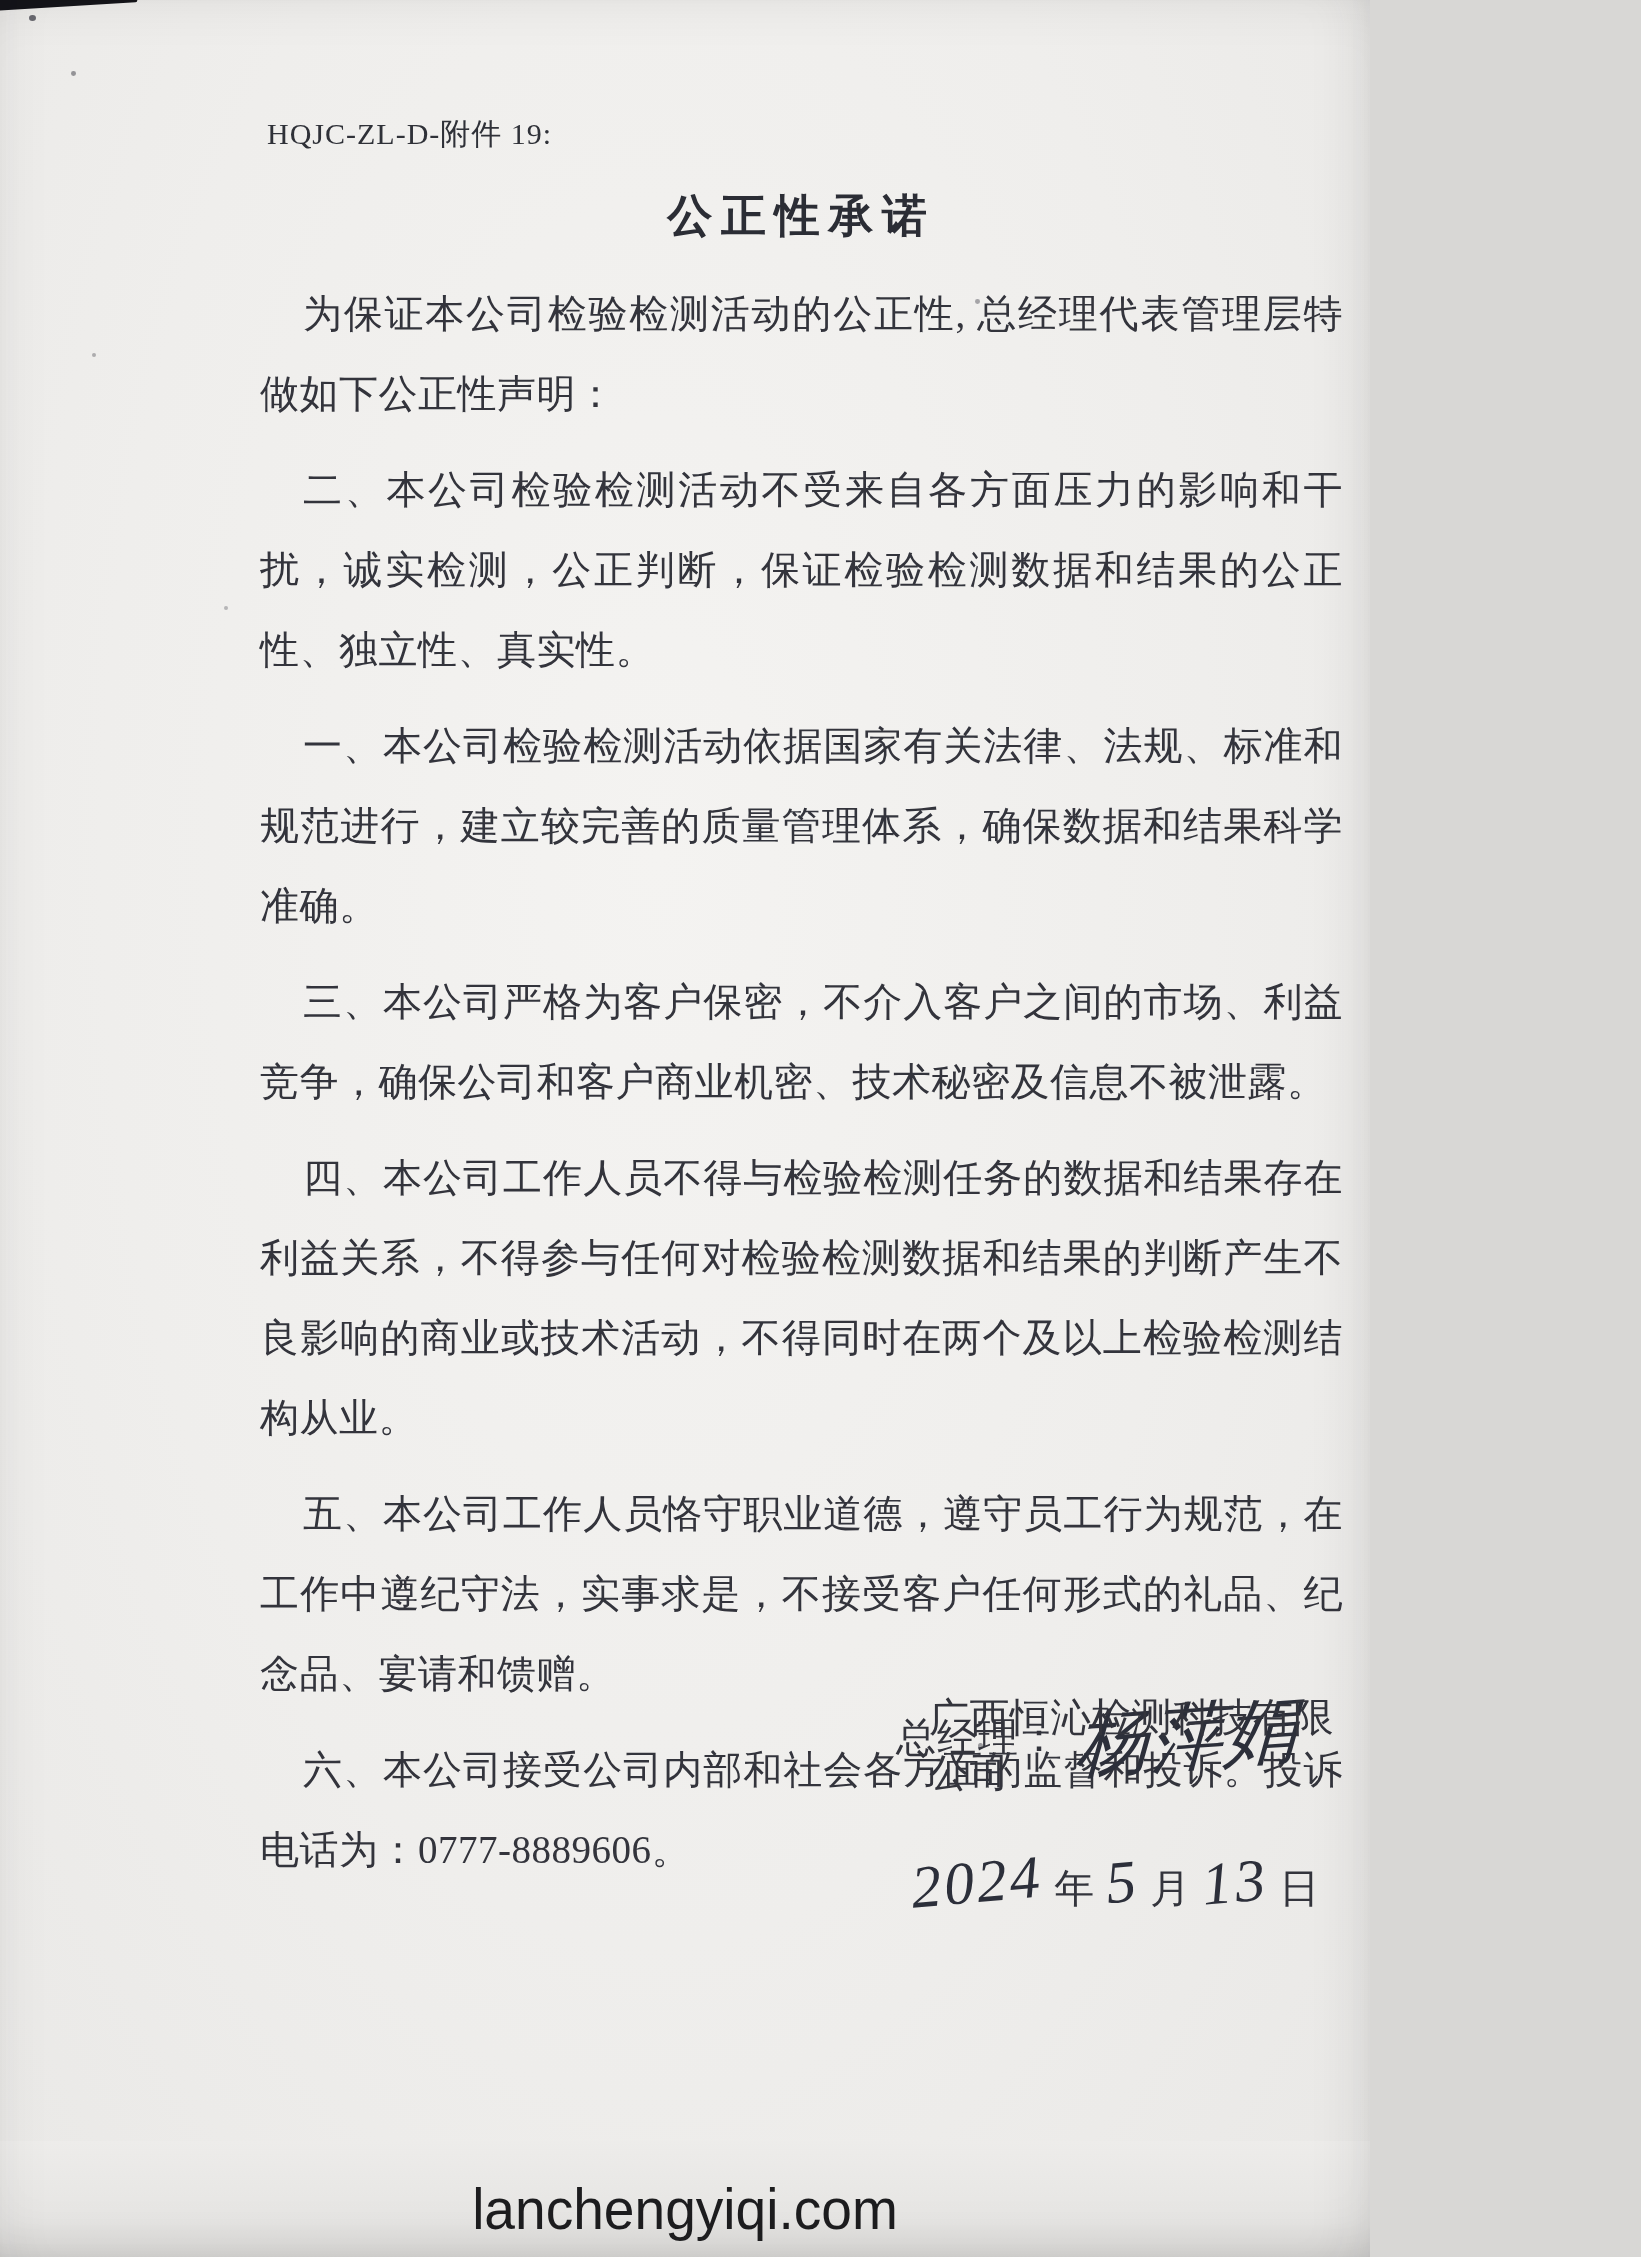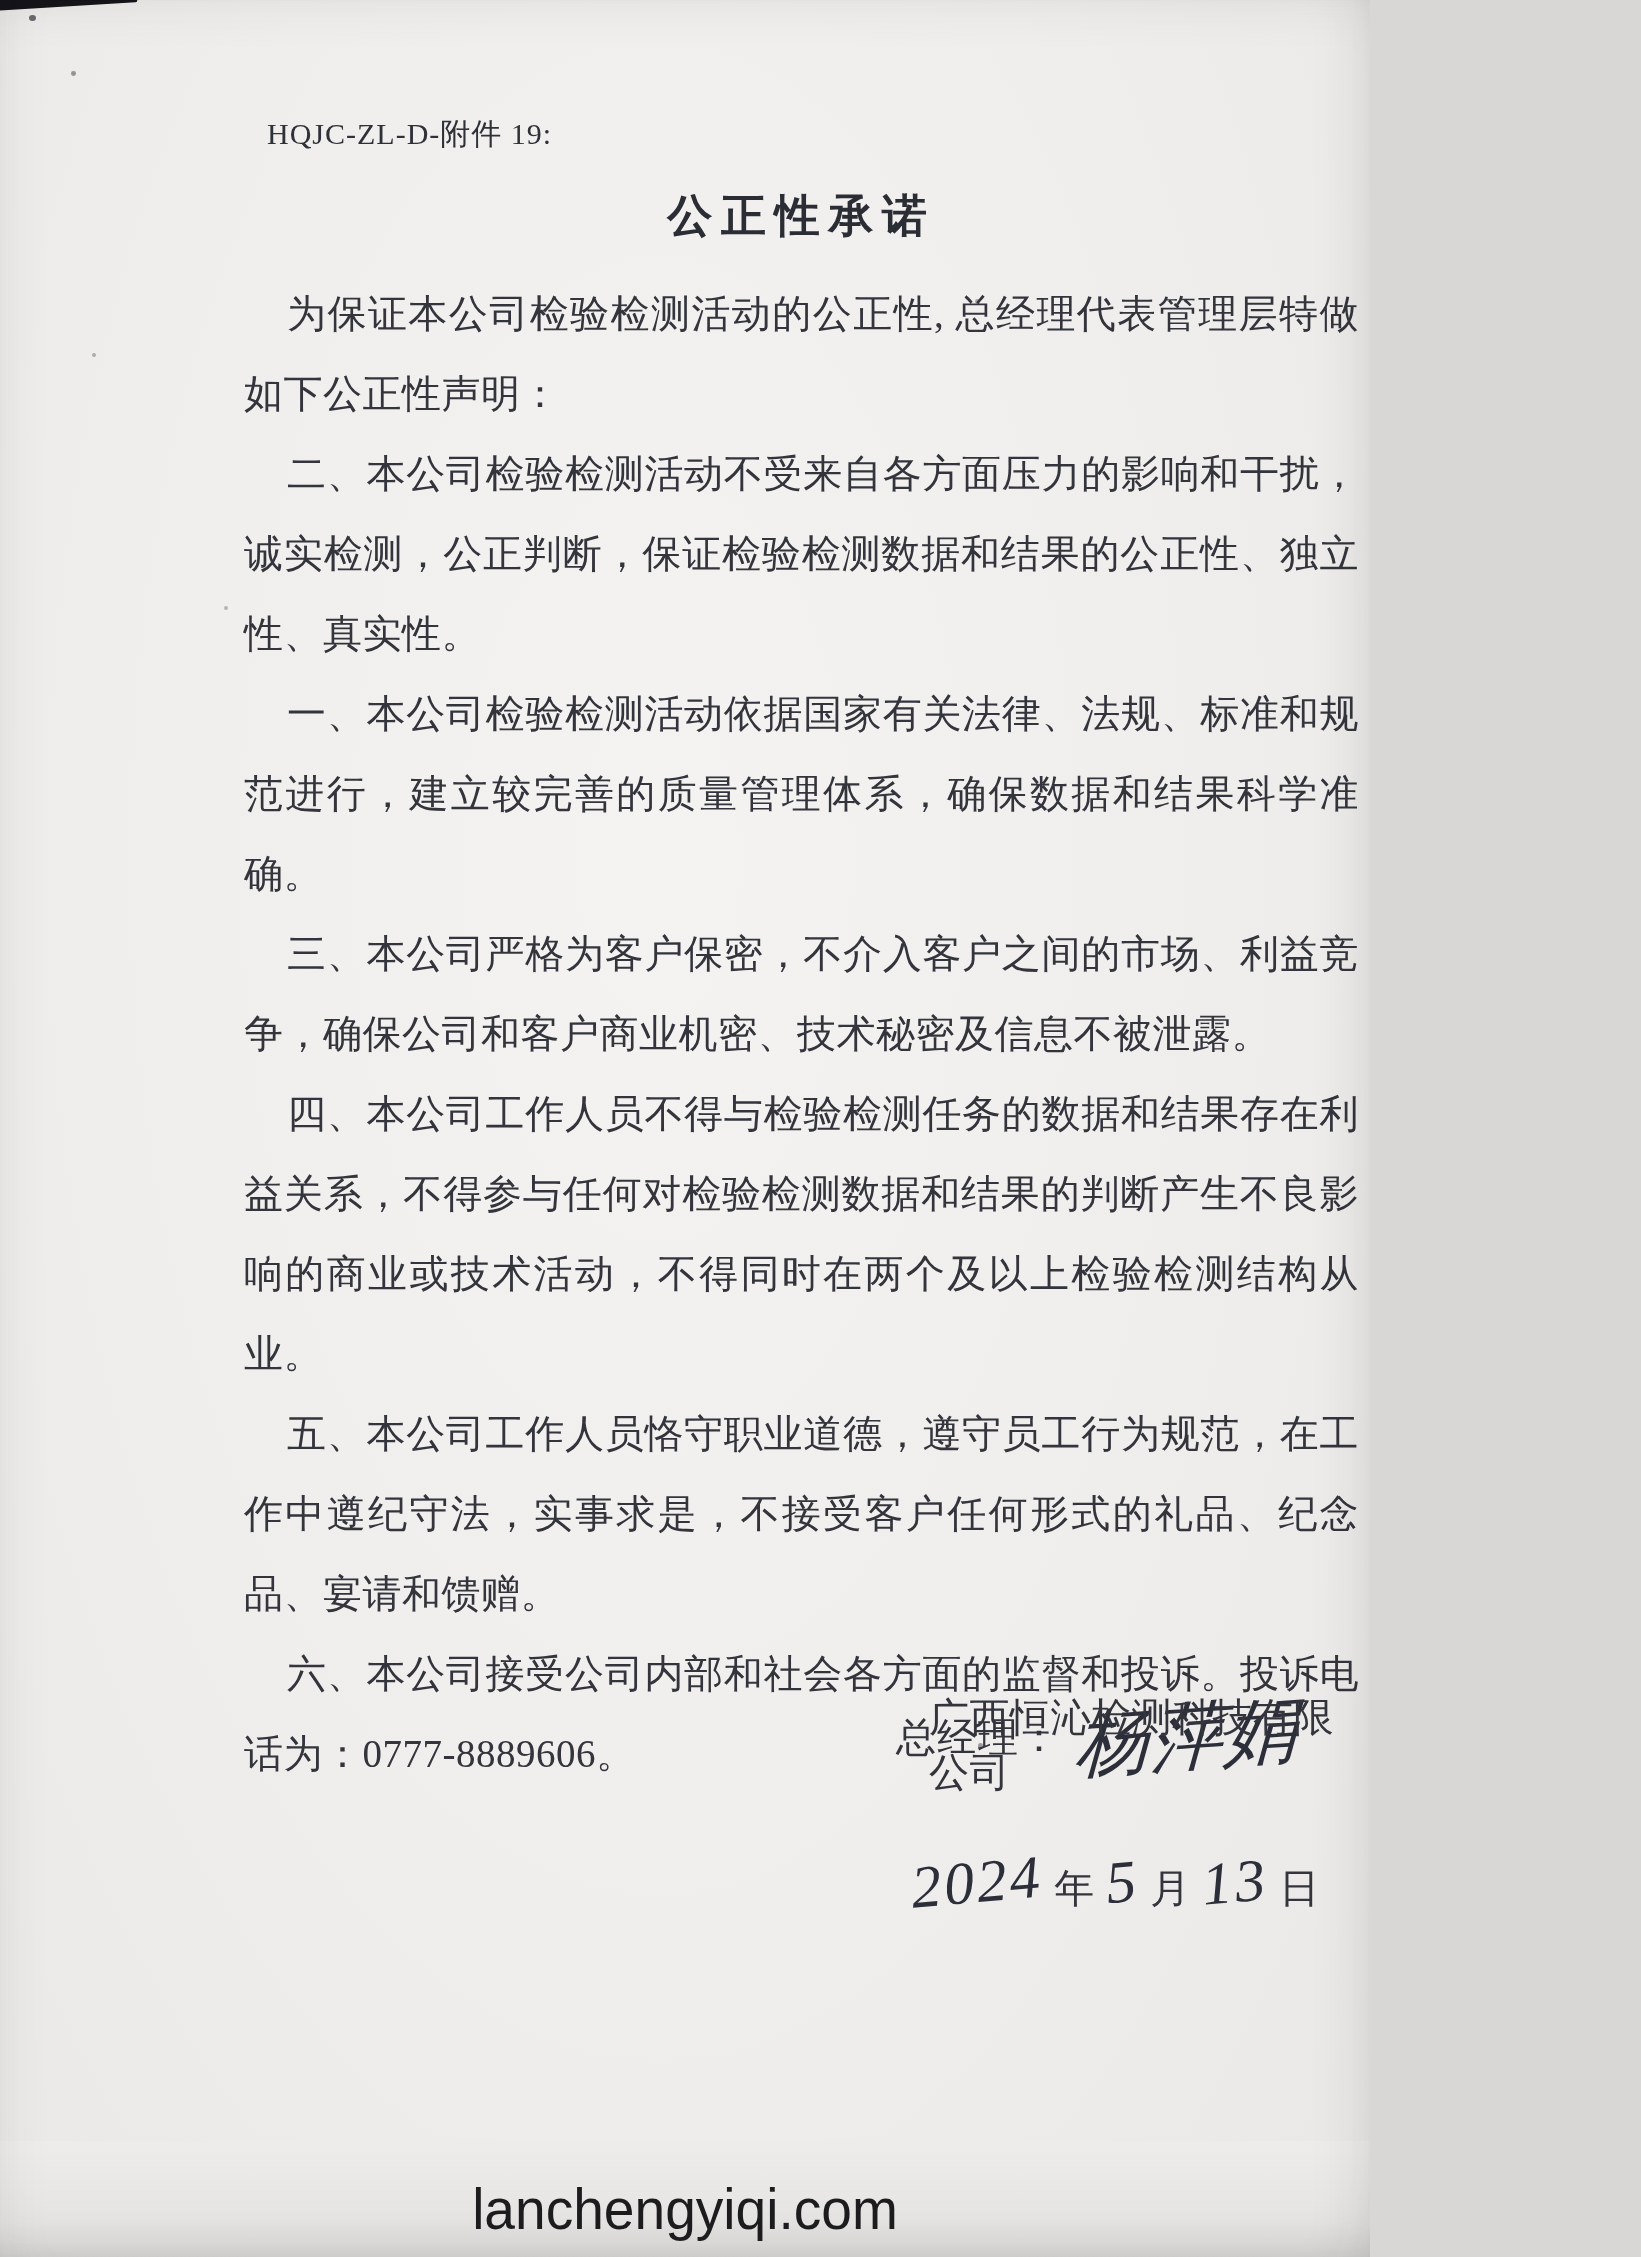--- a/index.html
+++ b/index.html
@@ -42,21 +42,21 @@
     font-size:30px;letter-spacing:1px;color:#2f3138;
   }
   .content{
     position:absolute;left:244px;top:186px;width:1115px;
   }
   .doc-title{
     margin:0 0 28px 0;text-align:center;
     font-size:45px;font-weight:bold;letter-spacing:8.7px;color:#2b2d35;
   }
   .para{
-    margin:0;font-size:39px;line-height:80px;
+    margin:16px;font-size:39px;line-height:80px;
     text-align:justify;text-justify:inter-character;
     text-indent:43px;letter-spacing:0.5px;color:#33343c;
   }
   .sig-row{
     position:absolute;left:896px;top:1701px;
     display:flex;align-items:center;gap:15.4px;
   }
   .sig-label{font-size:40px;color:#33343c;letter-spacing:1px;}
   .sig-name{
     display:inline-block;font-size:73px;color:#2c2f3a;

